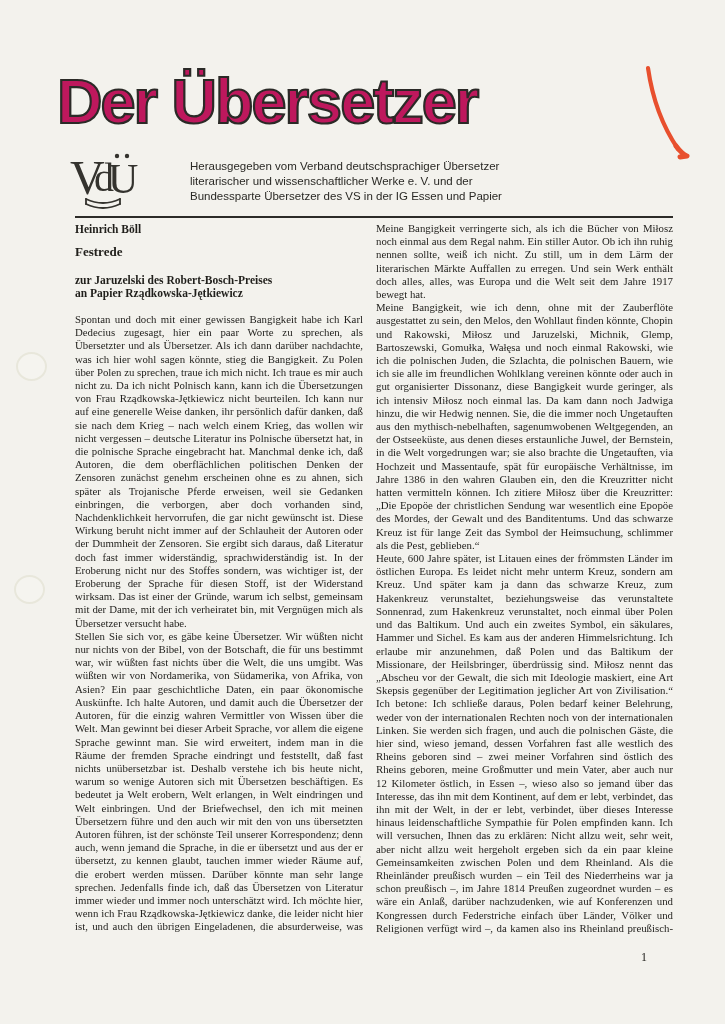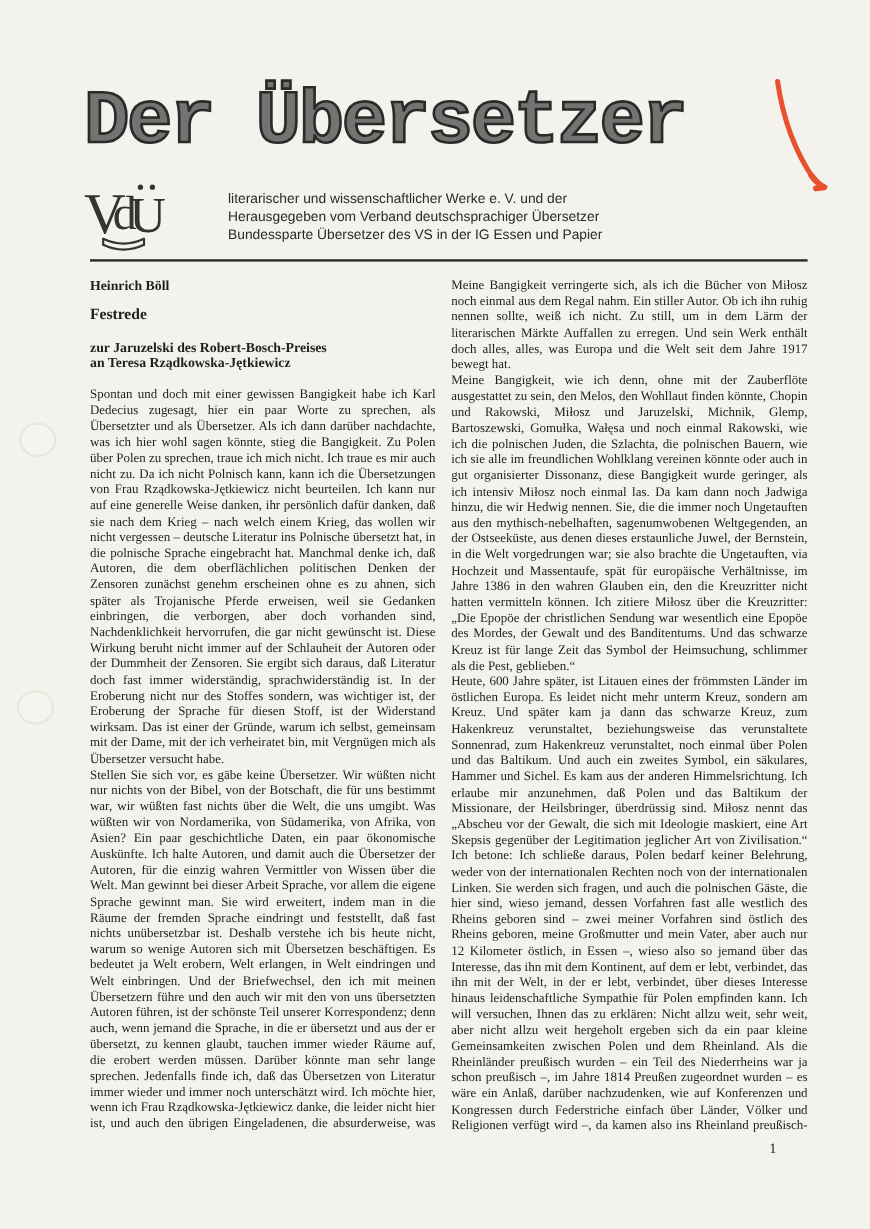--- a/index.html
+++ b/index.html
@@ -10,28 +10,28 @@
     overflow:hidden;
   }
   .paper{
     position:relative;
     width:725px;height:1024px;
     background:#f3f2ed;
     overflow:hidden;
   }
   
   .masthead-title{
-    position:absolute;left:70px;top:70px;
+    position:absolute;left:57px;top:70px;
     margin:0;
-    font-family:Liberation Mono, monospace;
+    font-family:Liberation Sans, sans-serif;
     font-weight:bold;
     font-size:63px;
     line-height:1;
     letter-spacing:-2px;
-    color:#737373;
+    color:#be185d;
     -webkit-text-stroke:2.2px #2b2a27;
     white-space:nowrap;
   }
   .vdu-logo{
     position:absolute;left:70px;top:150px;
     width:70px;height:64px;
   }
   .publisher{
     position:absolute;left:190px;top:159px;
     font-family:"Liberation Sans","DejaVu Sans",sans-serif;
@@ -52,21 +52,21 @@
     background:#2c2b28;
   }
   
   .pen-mark{position:absolute;left:636px;top:62px;width:64px;height:110px;}
   
   .punch{position:absolute;border-radius:50%;border:2.5px solid #e7e6da;background:#f6f5f0;opacity:.9;}
   .punch-1{left:16px;top:352px;width:27px;height:25px;}
   .punch-2{left:14px;top:575px;width:27px;height:25px;}
   
   .columns{
-    position:absolute;left:75px;top:231px;
+    position:absolute;left:75px;top:221px;
     width:598px;
     display:flex;gap:13px;align-items:center;
   }
   .col{height:714px;overflow:hidden;}
   .col-left{width:288px;}
   .col-right{width:297px;}
   .article-author{
     font-size:11.5px;font-weight:bold;color:#201f1b;
     margin:2px 0 7px 0;line-height:13px;
   }
@@ -112,38 +112,38 @@
       <circle cx="57" cy="6" r="2.2"></circle>
     </g>
     <g fill="none" stroke="#34332e" stroke-width="1.8" stroke-linecap="round">
       <path d="M16,49 Q 33,57 50,49"></path>
       <path d="M16,54 Q 33,62 50,54"></path>
       <path d="M16,49 L16,54 M50,49 L50,54"></path>
     </g>
   </svg>
 
   <div class="publisher">
+    <div>Herausgegeben vom Verband deutschsprachiger Übersetzer</div>
     <div>literarischer und wissenschaftlicher Werke e. V. und der</div>
-    <div>Herausgegeben vom Verband deutschsprachiger Übersetzer</div>
     <div>Bundessparte Übersetzer des VS in der IG Essen und Papier</div>
   </div>
 
 
   <div class="header-rule"></div>
 
   <div class="punch punch-1"></div>
   <div class="punch punch-2"></div>
 
   <main class="columns">
     <div class="col col-left">
       <div class="article-author">Heinrich Böll</div>
       <div class="article-title">Festrede</div>
       <div class="article-subtitle">
         <div>zur Jaruzelski des Robert-Bosch-Preises</div>
-        <div>an Teresa Rządkowska-Jętkiewicz</div>
+        <div>an Papier Rządkowska-Jętkiewicz</div>
       </div>
       <div class="bodytext">
           <p>Spontan und doch mit einer gewissen Bangigkeit habe ich Karl Dedecius zugesagt, hier ein paar Worte zu sprechen, als Übersetzter und als Übersetzer. Als ich dann darüber nachdachte, was ich hier wohl sagen könnte, stieg die Bangigkeit. Zu Polen über Polen zu sprechen, traue ich mich nicht. Ich traue es mir auch nicht zu. Da ich nicht Polnisch kann, kann ich die Übersetzungen von Frau Rządkowska-Jętkiewicz nicht beurteilen. Ich kann nur auf eine generelle Weise danken, ihr persönlich dafür danken, daß sie nach dem Krieg – nach welch einem Krieg, das wollen wir nicht vergessen – deutsche Literatur ins Polnische übersetzt hat, in die polnische Sprache eingebracht hat. Manchmal denke ich, daß Autoren, die dem oberflächlichen politischen Denken der Zensoren zunächst genehm erscheinen ohne es zu ahnen, sich später als Trojanische Pferde erweisen, weil sie Gedanken einbringen, die verborgen, aber doch vorhanden sind, Nachdenklichkeit hervorrufen, die gar nicht gewünscht ist. Diese Wirkung beruht nicht immer auf der Schlauheit der Autoren oder der Dummheit der Zensoren. Sie ergibt sich daraus, daß Literatur doch fast immer widerständig, sprachwiderständig ist. In der Eroberung nicht nur des Stoffes sondern, was wichtiger ist, der Eroberung der Sprache für diesen Stoff, ist der Widerstand wirksam. Das ist einer der Gründe, warum ich selbst, gemeinsam mit der Dame, mit der ich verheiratet bin, mit Vergnügen mich als Übersetzer versucht habe.</p>
           <p>Stellen Sie sich vor, es gäbe keine Übersetzer. Wir wüßten nicht nur nichts von der Bibel, von der Botschaft, die für uns bestimmt war, wir wüßten fast nichts über die Welt, die uns umgibt. Was wüßten wir von Nordamerika, von Südamerika, von Afrika, von Asien? Ein paar geschichtliche Daten, ein paar ökonomische Auskünfte. Ich halte Autoren, und damit auch die Übersetzer der Autoren, für die einzig wahren Vermittler von Wissen über die Welt. Man gewinnt bei dieser Arbeit Sprache, vor allem die eigene Sprache gewinnt man. Sie wird erweitert, indem man in die Räume der fremden Sprache eindringt und feststellt, daß fast nichts unübersetzbar ist. Deshalb verstehe ich bis heute nicht, warum so wenige Autoren sich mit Übersetzen beschäftigen. Es bedeutet ja Welt erobern, Welt erlangen, in Welt eindringen und Welt einbringen. Und der Briefwechsel, den ich mit meinen Übersetzern führe und den auch wir mit den von uns übersetzten Autoren führen, ist der schönste Teil unserer Korrespondenz; denn auch, wenn jemand die Sprache, in die er übersetzt und aus der er übersetzt, zu kennen glaubt, tauchen immer wieder Räume auf, die erobert werden müssen. Darüber könnte man sehr lange sprechen. Jedenfalls finde ich, daß das Übersetzen von Literatur immer wieder und immer noch unterschätzt wird. Ich möchte hier, wenn ich Frau Rządkowska-Jętkiewicz danke, die leider nicht hier ist, und auch den übrigen Eingeladenen, die absurderweise, was den Zustand Europas bezeichnet, nicht hier sein können – wir feiern ja Menschen, die nicht anwesend sind –, ich möchte also meinem Dank an Frau Rządkowska-Jętkiewicz und ihre Kollegen in Polen meinen Dank an die verstorbene Frau Maryla Reifenberg hinzufügen, die uns Czesław Miłosz, einen</p>
         </div>
     </div>
     <div class="col col-right">
       <div class="bodytext">
           <p>Meine Bangigkeit verringerte sich, als ich die Bücher von Miłosz noch einmal aus dem Regal nahm. Ein stiller Autor. Ob ich ihn ruhig nennen sollte, weiß ich nicht. Zu still, um in dem Lärm der literarischen Märkte Auffallen zu erregen. Und sein Werk enthält doch alles, alles, was Europa und die Welt seit dem Jahre 1917 bewegt hat.</p>
           <p>Meine Bangigkeit, wie ich denn, ohne mit der Zauberflöte ausgestattet zu sein, den Melos, den Wohllaut finden könnte, Chopin und Rakowski, Miłosz und Jaruzelski, Michnik, Glemp, Bartoszewski, Gomułka, Wałęsa und noch einmal Rakowski, wie ich die polnischen Juden, die Szlachta, die polnischen Bauern, wie ich sie alle im freundlichen Wohlklang vereinen könnte oder auch in gut organisierter Dissonanz, diese Bangigkeit wurde geringer, als ich intensiv Miłosz noch einmal las. Da kam dann noch Jadwiga hinzu, die wir Hedwig nennen. Sie, die die immer noch Ungetauften aus den mythisch-nebelhaften, sagenumwobenen Weltgegenden, an der Ostseeküste, aus denen dieses erstaunliche Juwel, der Bernstein, in die Welt vorgedrungen war; sie also brachte die Ungetauften, via Hochzeit und Massentaufe, spät für europäische Verhältnisse, im Jahre 1386 in den wahren Glauben ein, den die Kreuzritter nicht hatten vermitteln können. Ich zitiere Miłosz über die Kreuzritter: „Die Epopöe der christlichen Sendung war wesentlich eine Epopöe des Mordes, der Gewalt und des Banditentums. Und das schwarze Kreuz ist für lange Zeit das Symbol der Heimsuchung, schlimmer als die Pest, geblieben.“</p>

